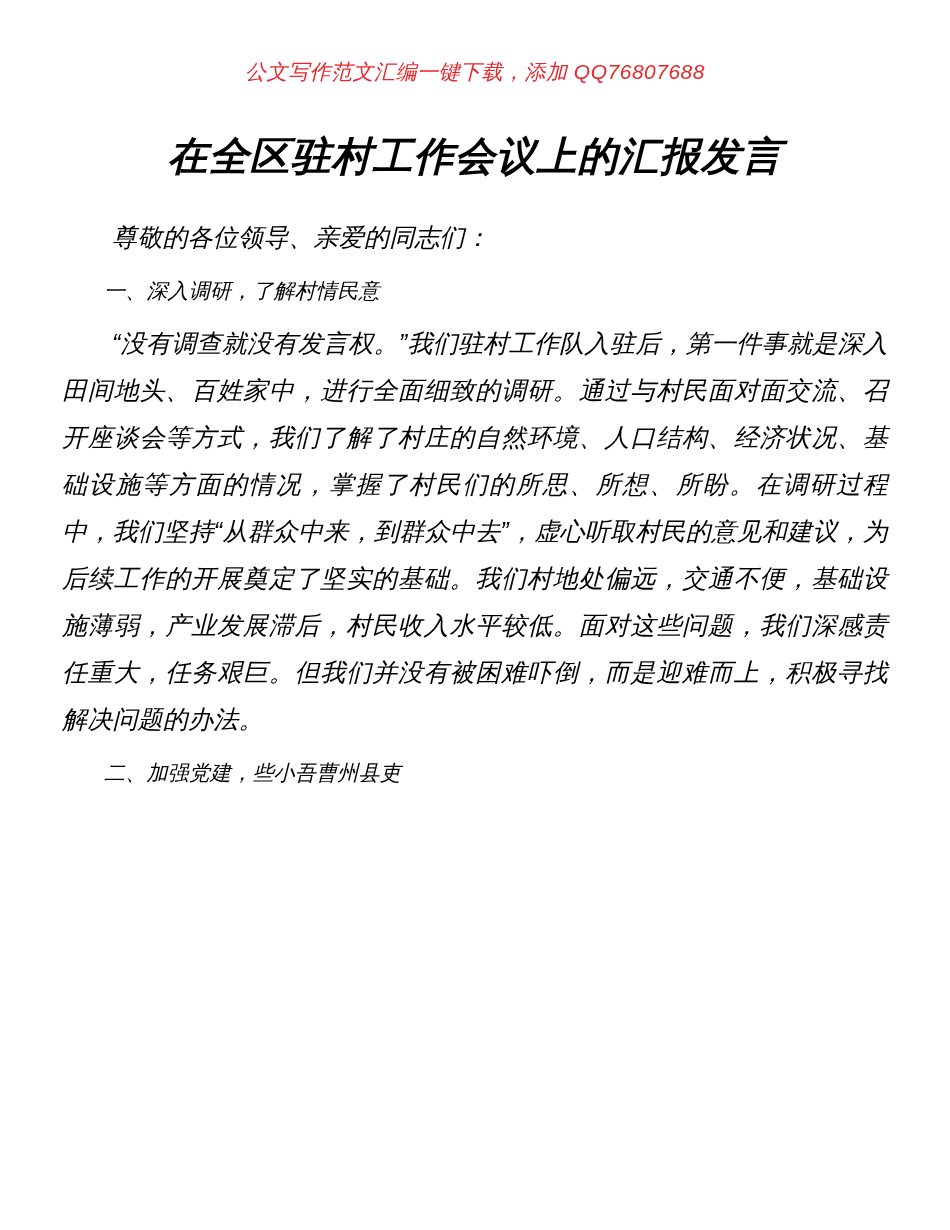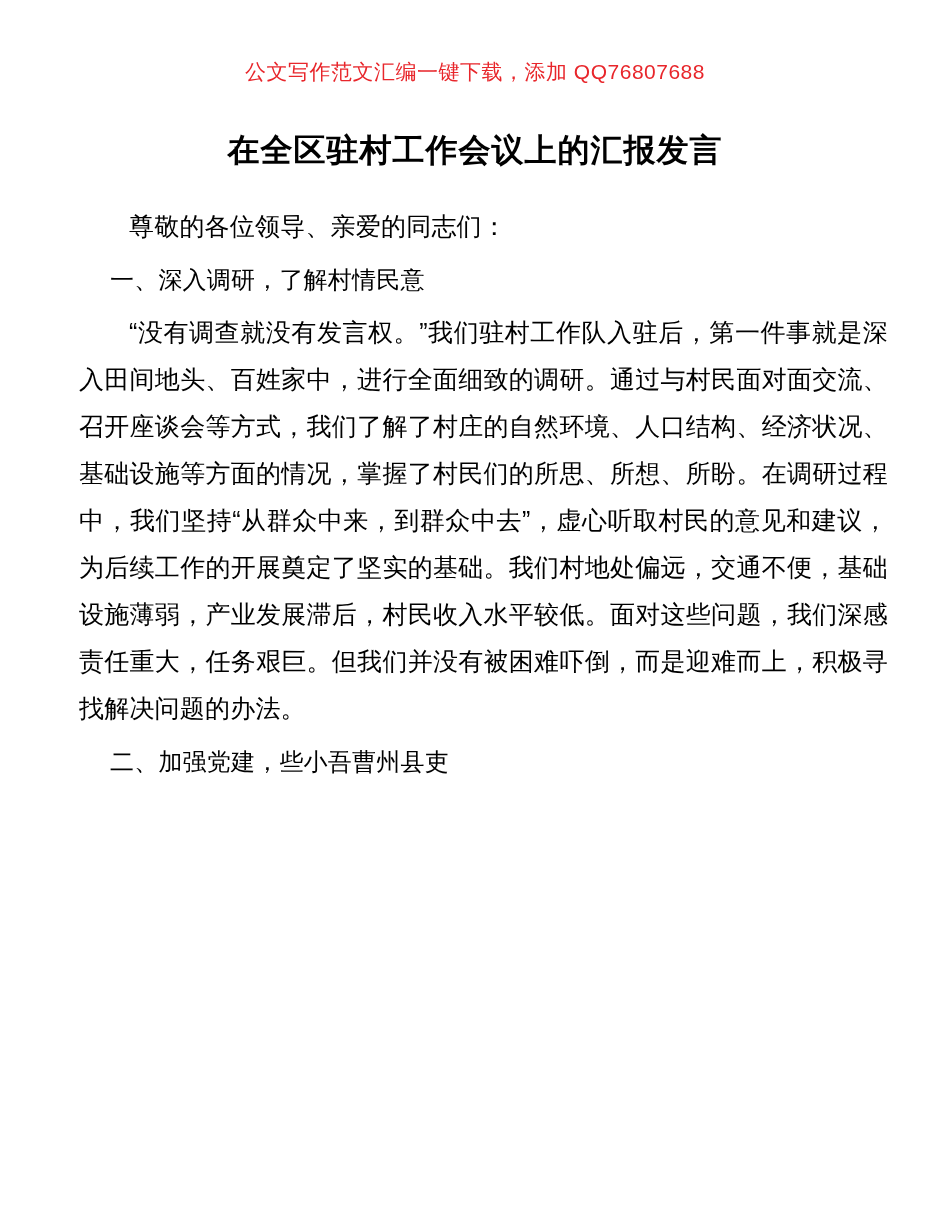--- a/index.html
+++ b/index.html
@@ -13,53 +13,54 @@
     font-family: "Liberation Sans", sans-serif;
     color: #000000;
     overflow: hidden;
   }
   .page {
     position: relative;
     width: 950px;
     height: 1230px;
     box-sizing: border-box;
     padding: 0 62px;
+    font-style: italic;
   }
   .watermark {
     text-align: center;
     color: #e8262b;
     font-size: 21px;
     letter-spacing: 0.5px;
     padding-top: 58px;
     font-family: "Liberation Sans", sans-serif;
     white-space: nowrap;
   }
   .doc-title {
     text-align: center;
-    font-size: 32px;
+    font-size: 40px;
     font-weight: bold;
     letter-spacing: 1px;
     margin-top: 42px;
     margin-bottom: 0;
     line-height: 1.4;
   }
   .body-block {
     margin-top: 30px;
   }
   p.para {
     font-size: 25px;
     line-height: 47px;
-    margin: 0 0 6px 17px;
+    margin: 0 0 6px 0;
     text-align: justify;
     text-justify: inter-ideograph;
     text-indent: 2em;
     letter-spacing: 0.2px;
   }
   p.heading {
-    font-size: 24px;
+    font-size: 21px;
     line-height: 47px;
     margin: 0 0 6px 0;
     text-indent: 2em;
     letter-spacing: 0.2px;
   }
 </style>
 </head>
 <body>
 
 <div class="page">

